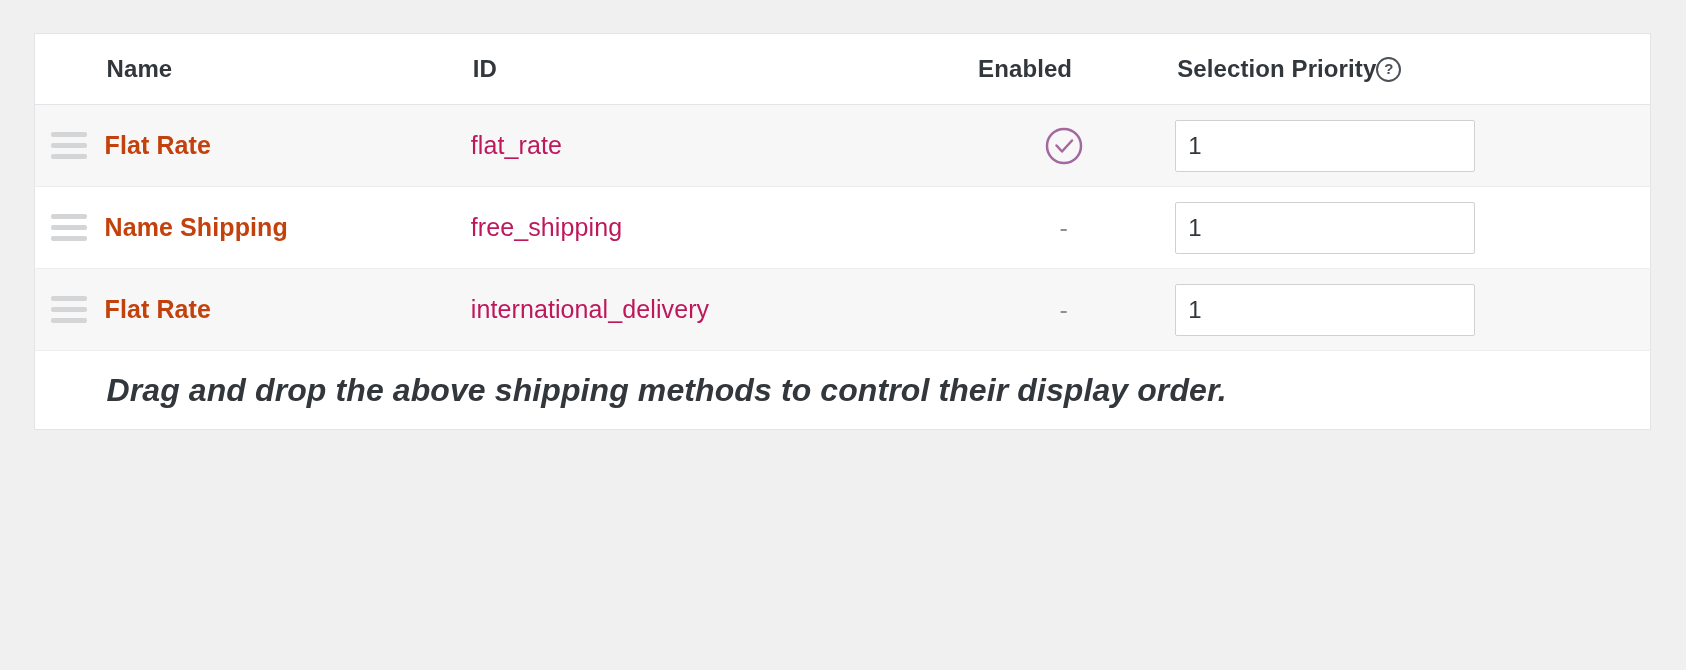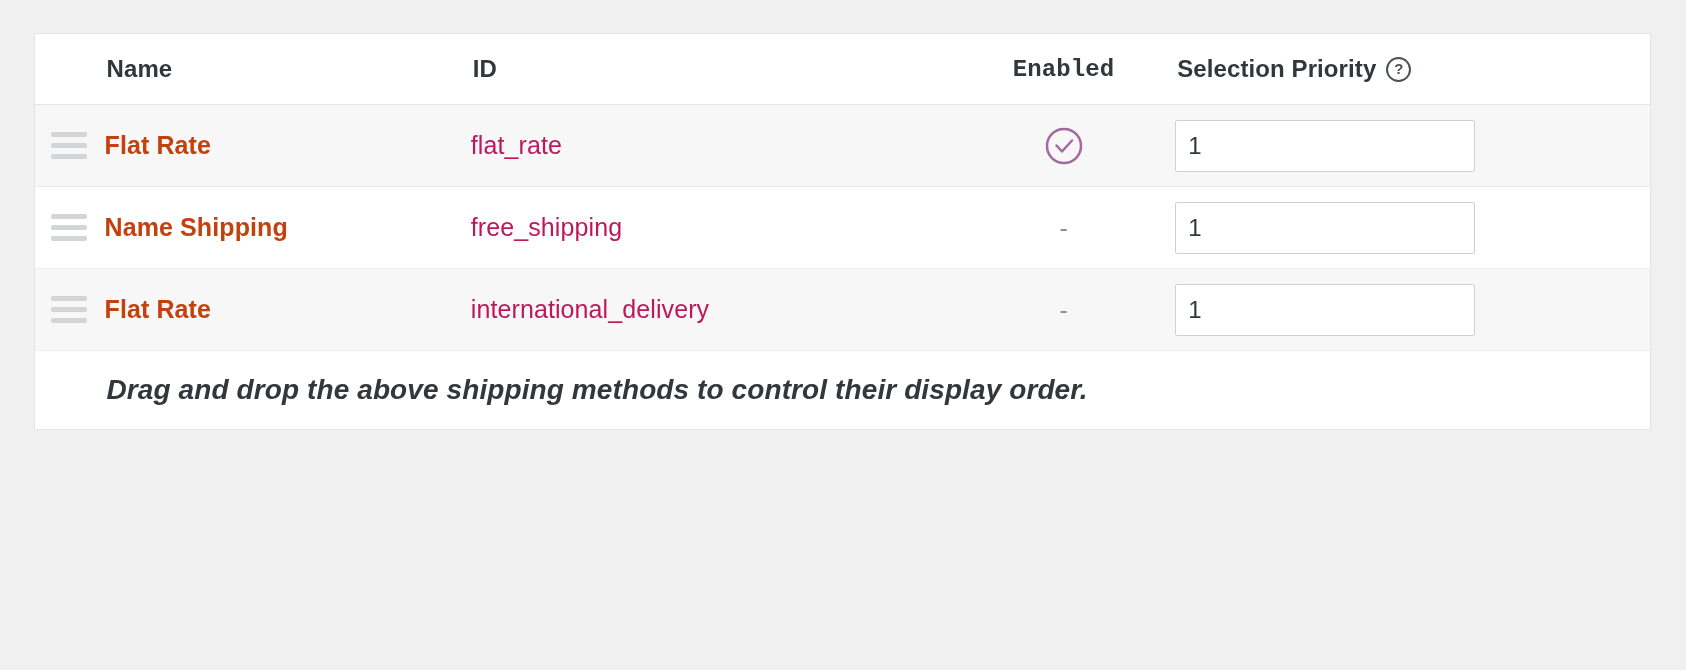--- a/index.html
+++ b/index.html
@@ -49,27 +49,26 @@
     vertical-align: middle;
     text-align: left;
     font-size: 24px;
     font-weight: bold;
     color: #32373c;
     letter-spacing: 0.1px;
   }
   th.th-handle { }
   th.th-name    { padding-left: 2px; }
   th.th-id      { padding-left: 2px; }
-  th.th-enabled { text-align: center; padding-right: 26px; font-family: Liberation Mono, monospace;}
+  th.th-enabled { text-align: left; padding-right: 26px;}
   th.th-priority{ padding-left: 2px; }
 
   .th-priority-inner {
     display: flex;
     align-items: center;
-    gap: 10px;
   }
 
   .help-icon {
     display: inline-flex;
     align-items: center;
     justify-content: center;
     width: 25px;
     height: 25px;
     border: 2px solid #4b5157;
     border-radius: 50%;
@@ -160,21 +159,21 @@
   }
 
   
   tfoot td {
     background: #ffffff;
     height: 78px;
     padding: 0;
     vertical-align: middle;
   }
   .footer-note {
-    font-size: 28px;
+    font-size: 32px;
     font-weight: bold;
     font-style: italic;
     color: #32373c;
     letter-spacing: 0.1px;
     padding-left: 2px;
   }
 </style>
 </head>
 <body>
 

